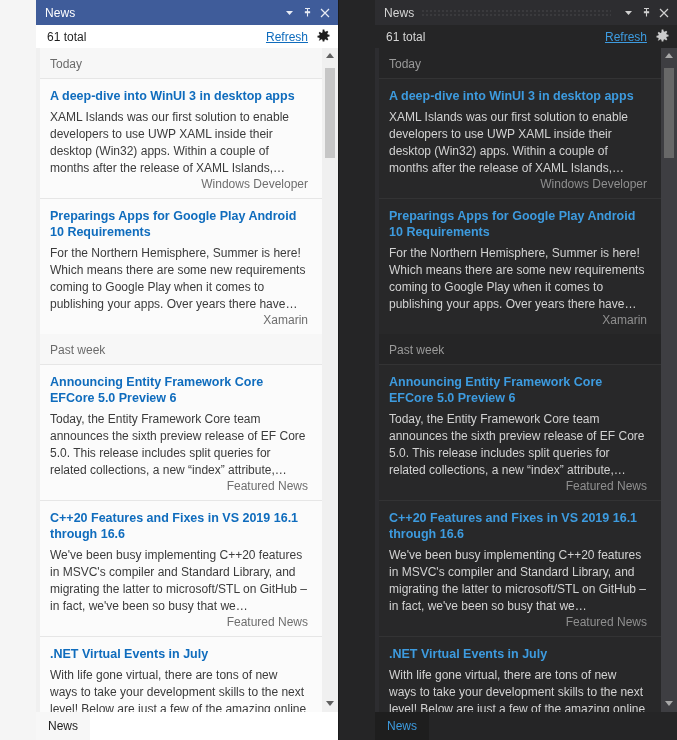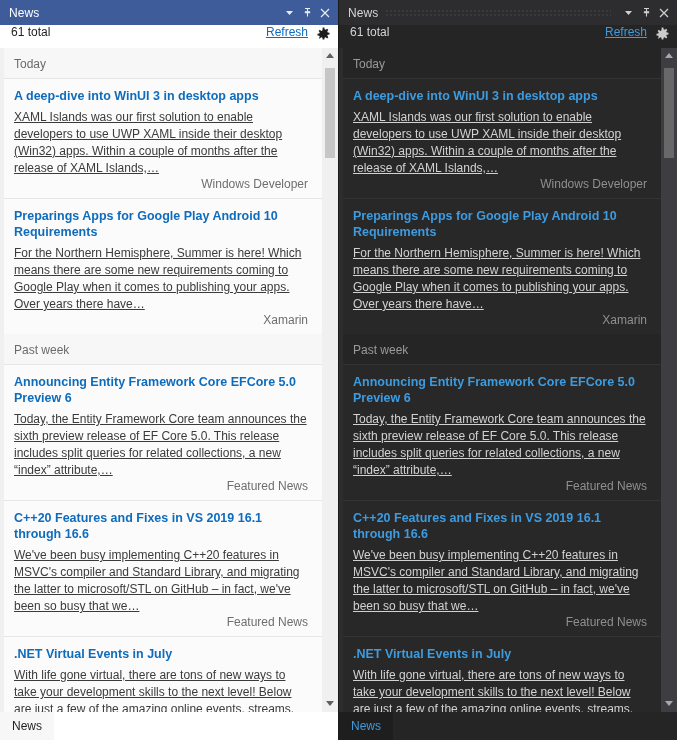--- a/index.html
+++ b/index.html
@@ -16,20 +16,21 @@
     display: flex;
   }
 
   
   .panel {
     position: relative;
     height: 740px;
     display: flex;
     flex-direction: column;
     overflow: hidden;
+    padding-left: 36px;
   }
   .panel.light { width: 338px; background: #f5f5f5; }
   .panel.dark  { width: 339px; background: #252526; }
 
   
   .titlebar {
     height: 25px;
     flex: 0 0 25px;
     display: flex;
     align-items: center;
@@ -65,20 +66,21 @@
   }
   .tb-btn svg { display: block; }
   .light .tb-btn svg { fill: #e8ecf5; stroke: #e8ecf5; }
   .dark  .tb-btn svg { fill: #d0d0d0; stroke: #d0d0d0; }
 
   
   .toolbar {
     height: 23px;
     flex: 0 0 23px;
     display: flex;
+    align-items: center;
     padding: 0 6px 0 11px;
   }
   .light .toolbar { background: #ffffff; }
   .dark  .toolbar { background: #252526; }
   .count {
     font-size: 12px;
   }
   .light .count { color: #1e1e1e; }
   .dark  .count { color: #d4d4d4; }
   .tb-spacer { flex: 1 1 auto; }
@@ -130,21 +132,20 @@
     line-height: 16px;
     margin: 3px 0 5px 0;
     cursor: pointer;
   }
   .light .card-title { color: #0f6cbd; }
   .dark  .card-title { color: #3d9bdf; }
 
   .card-body {
     font-size: 12px;
     line-height: 17px;
-    text-decoration: underline;
   }
   .light .card-body { color: #3b3b3b; }
   .dark  .card-body { color: #d2d2d2; }
 
   .card-source {
     font-size: 12px;
     text-align: right;
   }
   .light .card-source { color: #6e6e6e; }
   .dark  .card-source { color: #8f8f8f; }

